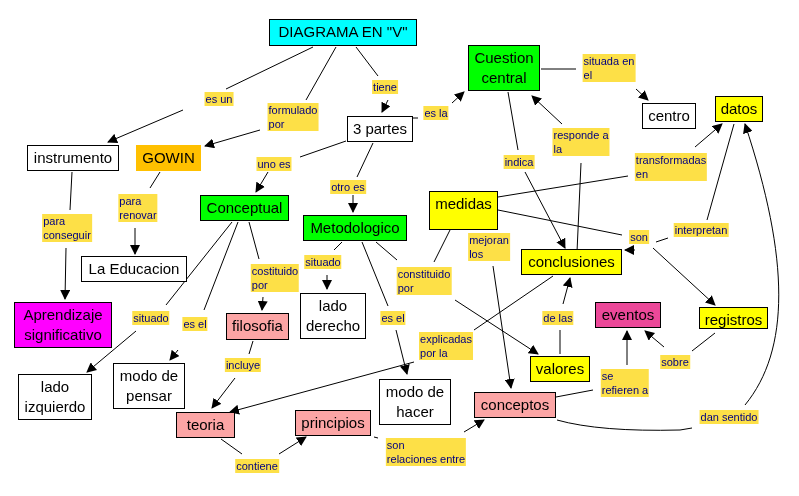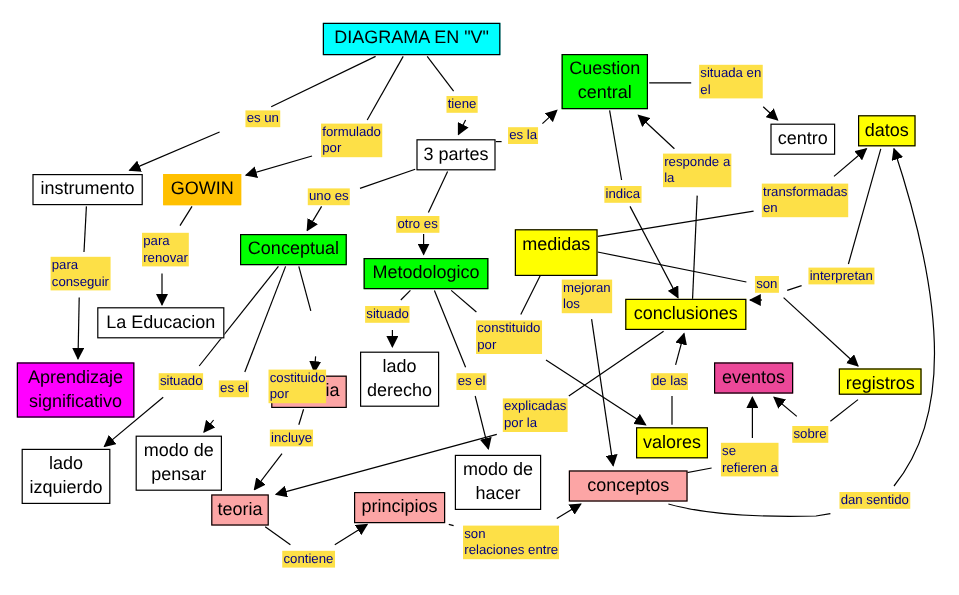--- a/index.html
+++ b/index.html
@@ -141,43 +141,43 @@
 derecho</div>
   <div class="node c-pink" style="left:595px;top:302px;width:66px;height:26px;">eventos</div>
   <div class="node c-yellow" style="left:699px;top:307px;width:69px;height:22px;">registros</div>
   <div class="node c-white" style="left:18px;top:374px;width:74px;height:46px;line-height:20px;">lado
 izquierdo</div>
   <div class="node c-white" style="left:113px;top:363px;width:72px;height:46px;line-height:20px;">modo de
 pensar</div>
   <div class="node c-white" style="left:379px;top:379px;width:72px;height:46px;line-height:20px;">modo de
 hacer</div>
   <div class="node c-yellow" style="left:530px;top:356px;width:60px;height:26px;">valores</div>
-  <div class="node c-lav" style="left:176px;top:412px;width:48px;height:26px;">teoria</div>
+  <div class="node c-lav" style="left:176px;top:412px;width:59px;height:26px;">teoria</div>
   <div class="node c-lav" style="left:295px;top:410px;width:76px;height:26px;">principios</div>
-  <div class="node c-lav" style="left:474px;top:392px;width:99px;height:26px;">conceptos</div>
+  <div class="node c-lav" style="left:474px;top:392px;width:82px;height:26px;">conceptos</div>
 
   <div class="lbl" style="left:203px;top:99px;margin-left:16px;">es un</div>
   <div class="lbl" style="left:293px;top:117px;">formulado
 por</div>
   <div class="lbl" style="left:385px;top:87px;">tiene</div>
   <div class="lbl" style="left:436px;top:113px;">es la</div>
   <div class="lbl" style="left:609px;top:68px;">situada en
 el</div>
   <div class="lbl" style="left:581px;top:142px;">responde a
 la</div>
   <div class="lbl" style="left:519px;top:162px;">indica</div>
   <div class="lbl" style="left:671px;top:167px;">transformadas
 en</div>
   <div class="lbl" style="left:274px;top:164px;">uno es</div>
   <div class="lbl" style="left:348px;top:187px;">otro es</div>
   <div class="lbl" style="left:138px;top:208px;">para
 renovar</div>
   <div class="lbl" style="left:67px;top:228px;">para
 conseguir</div>
-  <div class="lbl" style="left:248px;top:278px;margin-top:44px;">costituido
+  <div class="lbl" style="left:275px;top:278px;">costituido
 por</div>
   <div class="lbl" style="left:151px;top:318px;">situado</div>
   <div class="lbl" style="left:195px;top:324px;">es el</div>
   <div class="lbl" style="left:323px;top:262px;">situado</div>
   <div class="lbl" style="left:424px;top:281px;">constituido
 por</div>
   <div class="lbl" style="left:489px;top:247px;">mejoran
 los</div>
   <div class="lbl" style="left:639px;top:237px;">son</div>
   <div class="lbl" style="left:701px;top:230px;">interpretan</div>

